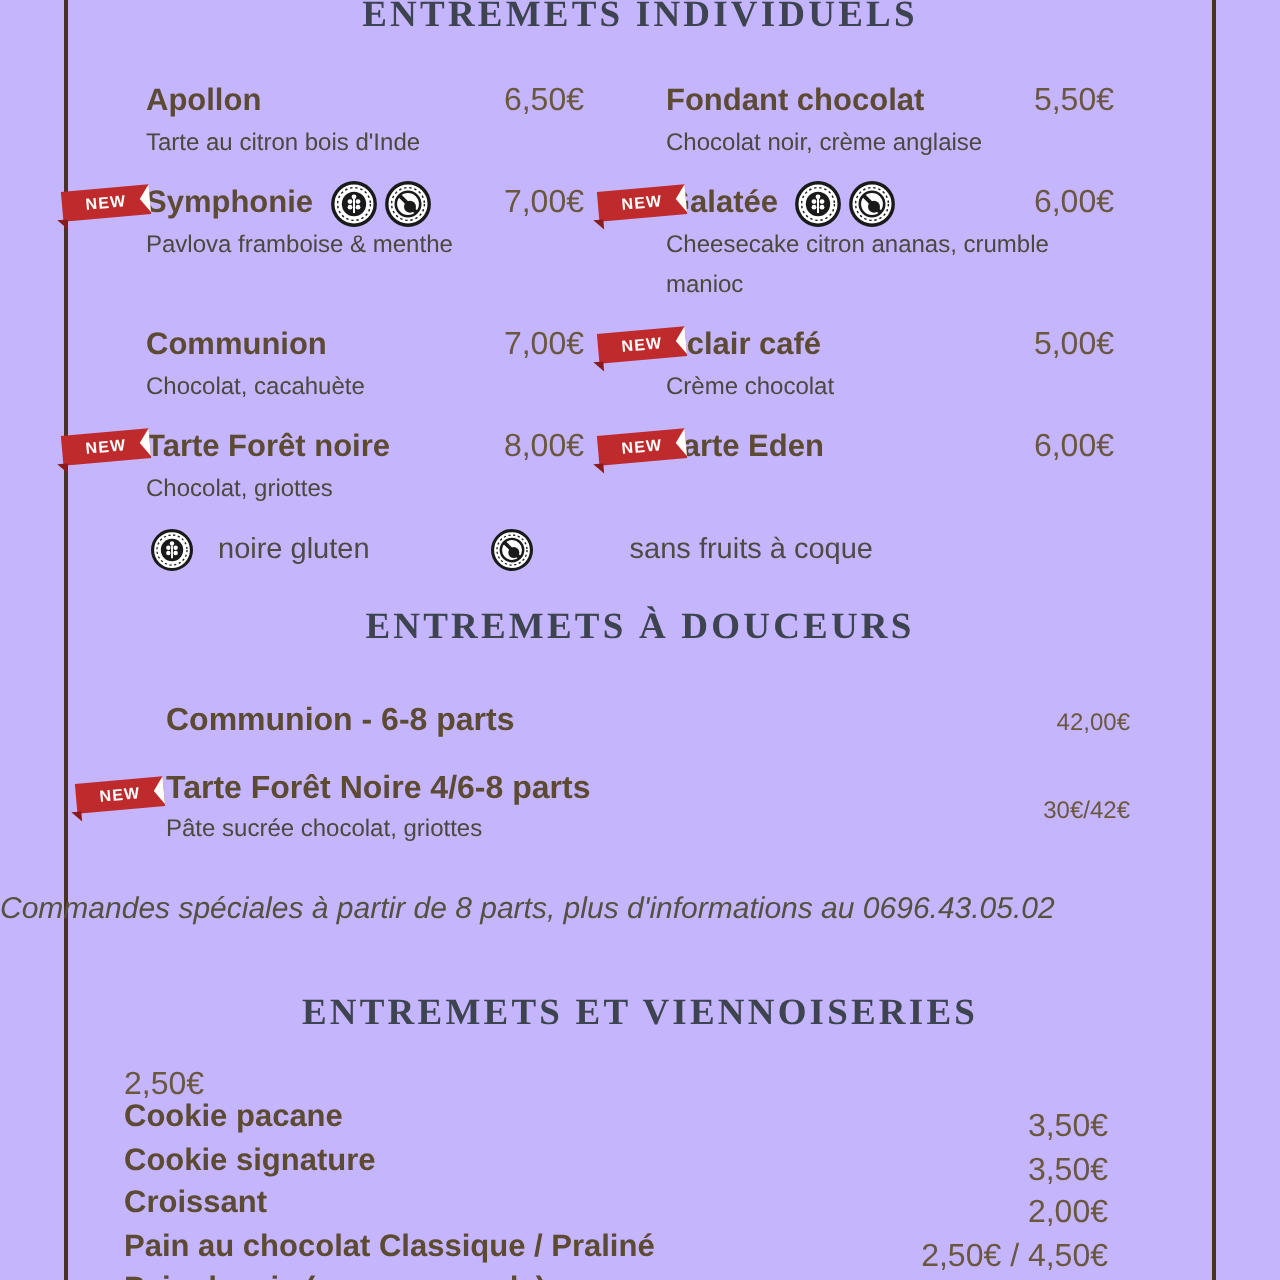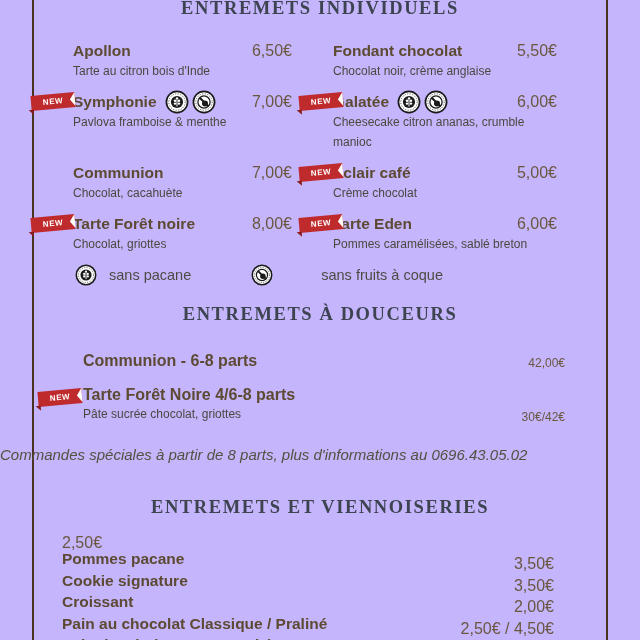--- a/index.html
+++ b/index.html
@@ -39,21 +39,21 @@
           border-top:5px solid #8a1b1d;border-left:5px solid transparent;}
 
   .badges{display:inline-flex;gap:3px;margin-left:8px;align-items:center;height:20px;}
 
   .legend{position:absolute;top:264px;left:75px;display:flex;align-items:center;}
   .lgroup{display:flex;align-items:center;}
   .lgroup + .lgroup{margin-left:60px;gap:36px;}
   .llabel{margin-left:12px;font-size:14.5px;color:#4f4b44;}
 
   .sec2{position:absolute;top:352px;left:83px;right:75px;}
-  .s2item{display:flex;align-items:flex-end;position:relative;}
+  .s2item{display:flex;align-items:center;position:relative;}
   .s2item.second{margin-top:16px;}
   .s2item .iname{font-size:16px;}
   .s2item .iprice{font-size:12px;}
   .s2item .ribbon{left:-45px;top:4px;}
 
   .note{position:absolute;top:446px;left:0;width:100%;text-align:left;
         font-style:italic;font-size:15px;color:#55503f;}
 
   .sec3{position:absolute;top:529px;left:62px;width:492px;}
   .s3row{display:flex;justify-content:space-between;align-items:flex-start;height:21.4px;}
@@ -173,40 +173,39 @@
       </div>
       <div class="idesc">Chocolat, griottes</div>
     </div>
 
     <div class="cell rightcol">
       <span class="ribbon">NEW</span>
       <div class="line">
         <span class="iname">Tarte Eden</span>
         <span class="iprice">6,00€</span>
       </div>
-      <div class="idesc">Pommes caramélisées, sablé breton</div>
     </div>
   </div>
 
   <div class="legend">
     <div class="lgroup">
       <svg width="22" height="22" viewBox="-12 -12 24 24">
         <circle r="10.6" fill="#fff" stroke="#1a1a1a" stroke-width="1.7"></circle>
         <circle r="8.2" fill="none" stroke="#1a1a1a" stroke-width="0.7" stroke-dasharray="1.2 1.4"></circle>
         <circle r="6.1" fill="#1a1a1a"></circle>
         <rect x="-0.5" y="-2.5" width="1" height="7" fill="#fff"></rect>
         <g fill="#fff">
             <circle cy="-3.6" r="1.2"></circle>
             <circle cx="-2" cy="-1.2" r="1.2"></circle>
             <circle cx="2" cy="-1.2" r="1.2"></circle>
             <circle cx="-2" cy="1.6" r="1.2"></circle>
             <circle cx="2" cy="1.6" r="1.2"></circle>
           </g>
       </svg>
-      <span class="llabel">sans pacane</span>
+      <span class="llabel">noire gluten</span>
     </div>
     <div class="lgroup">
       <svg width="22" height="22" viewBox="-12 -12 24 24">
         <circle r="10.6" fill="#fff" stroke="#1a1a1a" stroke-width="1.7"></circle>
         <circle r="8.2" fill="none" stroke="#1a1a1a" stroke-width="0.7" stroke-dasharray="1.2 1.4"></circle>
         <circle r="6.1" fill="#fff" stroke="#1a1a1a" stroke-width="1.3"></circle>
         <circle cx="1" cy="1.4" r="3" fill="#1a1a1a"></circle>
         <line x1="-4.3" y1="-4.3" x2="4.3" y2="4.3" stroke="#1a1a1a" stroke-width="2"></line>
       </svg>
       <span class="llabel">sans fruits à coque</span>
@@ -232,21 +231,21 @@
 
   <div class="note">Commandes spéciales à partir de 8 parts, plus d'informations au 0696.43.05.02</div>
 
   <div class="h h3">ENTREMETS ET VIENNOISERIES</div>
 
   <div class="sec3">
     <div class="s3row">
       <span class="iprice">2,50€</span>
     </div>
     <div class="s3row">
-      <span class="iname">Pommes pacane</span>
+      <span class="iname">Cookie pacane</span>
       <span class="iprice">3,50€</span>
     </div>
     <div class="s3row">
       <span class="iname">Cookie signature</span>
       <span class="iprice">3,50€</span>
     </div>
     <div class="s3row">
       <span class="iname">Croissant</span>
       <span class="iprice">2,00€</span>
     </div>

